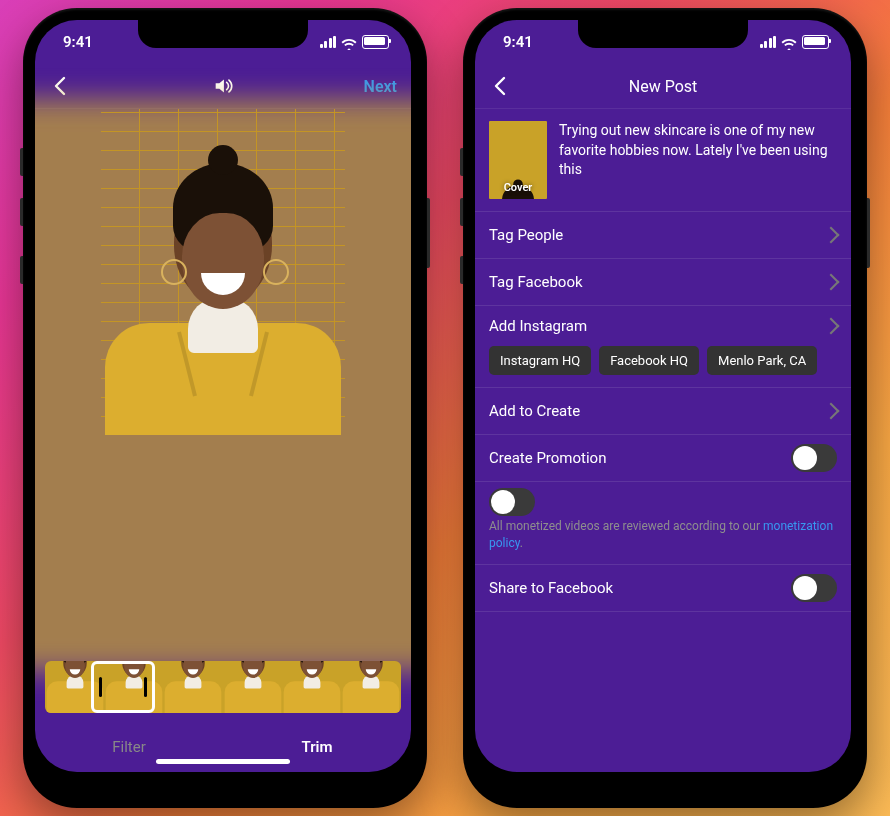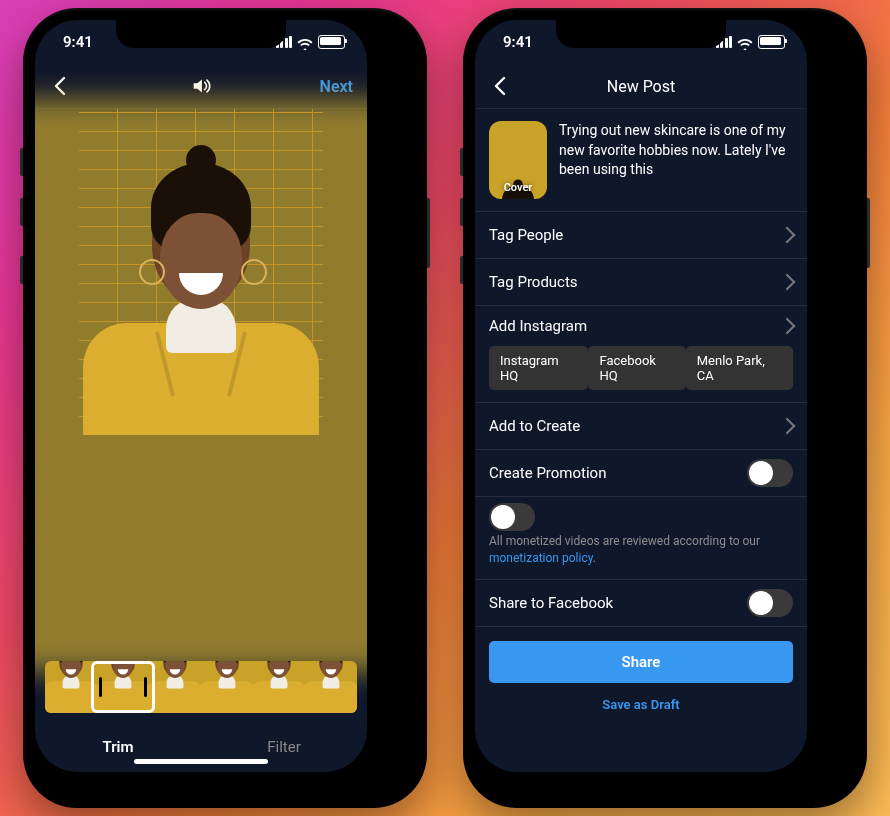--- a/index.html
+++ b/index.html
@@ -2,21 +2,21 @@
 <html><head>
 <meta charset="utf-8">
 <style>
 html,body{margin:0;padding:0;background:#fff}
 .canvas{width:890px;height:816px;background:linear-gradient(135deg,#d93fb8 0%,#e73694 18%,#ef4a63 38%,#f57e3a 58%,#f8a744 78%,#fcbb56 100%);position:relative;display:flex;justify-content:center;align-items:center;gap:36px}
 
 
 .phone{width:380px;height:776px;background:#000;border-radius:54px;padding:12px;box-shadow:0 18px 45px rgba(0,0,0,.4),0 2px 2px rgba(255,255,255,.08) inset;position:relative}
 .phone::before{content:"";position:absolute;left:-3px;top:140px;width:3px;height:28px;background:#2a2a2a;border-radius:2px 0 0 2px;box-shadow:0 50px 0 #2a2a2a,0 108px 0 #2a2a2a}
 .phone::after{content:"";position:absolute;right:-3px;top:190px;width:3px;height:70px;background:#2a2a2a;border-radius:0 2px 2px 0}
-.screen{width:332px;height:752px;background:#0f172a;border-radius:42px;overflow:hidden;position:relative;font-family:-apple-system,BlinkMacSystemFont,"Segoe UI",Roboto,sans-serif;color:#fff}
+.screen{width:376px;height:752px;background:#4c1d95;border-radius:42px;overflow:hidden;position:relative;font-family:-apple-system,BlinkMacSystemFont,"Segoe UI",Roboto,sans-serif;color:#fff}
 .notch{position:absolute;top:0;left:50%;transform:translateX(-50%);width:170px;height:28px;background:#000;border-radius:0 0 18px 18px;z-index:20}
 
 
 .status{height:44px;display:flex;align-items:center;justify-content:space-between;padding:0 22px 0 28px;font-size:15px;font-weight:600}
 .status .right{display:flex;align-items:center;gap:5px}
 .sig{display:flex;align-items:flex-end;gap:1.5px}
 .sig span{width:3px;background:#fff;border-radius:1px}
 .sig span:nth-child(1){height:4px}.sig span:nth-child(2){height:7px}.sig span:nth-child(3){height:10px}.sig span:nth-child(4){height:12px}
 .wifi{width:16px;height:12px;position:relative}
 .wifi svg{width:16px;height:12px}
@@ -62,31 +62,31 @@
 .trim-sel::before{left:5px}.trim-sel::after{right:5px}
 
 .bottom-tabs{height:52px;display:flex}
 .btab{flex:1;display:flex;align-items:center;justify-content:center;font-size:15px;color:#888}
 .btab.active{font-weight:600;color:#fff}
 .home-ind{position:absolute;bottom:8px;left:50%;transform:translateX(-50%);width:134px;height:5px;background:#fff;border-radius:3px}
 
 
 .post-body{height:calc(100% - 88px);overflow:hidden}
 .caption-row{display:flex;padding:12px 14px;gap:12px;border-bottom:1px solid rgba(255,255,255,.1)}
-.cover-thumb{width:58px;height:78px;border-radius:12px;overflow:hidden;position:relative;flex-shrink:0;background:#c9a228;display:flex;align-items:flex-end;justify-content:center}
+.cover-thumb{width:58px;height:78px;border-radius:1px;overflow:hidden;position:relative;flex-shrink:0;background:#c9a228;display:flex;align-items:flex-end;justify-content:center}
 .cover-thumb .mini2{transform:scale(.32) translateY(20px);transform-origin:center;position:absolute;top:-40px;left:50%;margin-left:-120px;width:240px}
 .cover-label{position:relative;z-index:2;font-size:11px;font-weight:600;margin-bottom:5px;text-shadow:0 0 4px rgba(0,0,0,.6)}
 .caption-text{font-size:14px;line-height:1.4;color:#fff}
 
 .row{height:46px;display:flex;align-items:center;padding:0 14px;border-bottom:1px solid rgba(255,255,255,.1);font-size:15px;gap:10px}
 .row.noborder{border-bottom:none}
 .row .label{flex:1}
 .chev{width:10px;height:10px;border-top:2px solid #777;border-right:2px solid #777;transform:rotate(45deg)}
 
-.chips{display:flex;padding:0 14px 12px;border-bottom:1px solid rgba(255,255,255,.1)}
+.chips{display:flex;gap:8px;padding:0 14px 12px;border-bottom:1px solid rgba(255,255,255,.1)}
 .chip{background:#333;border-radius:5px;padding:7px 11px;font-size:13px}
 
 .toggle{width:46px;height:28px;background:#3a3a3a;border-radius:14px;position:relative;flex-shrink:0}
 .toggle::after{content:"";position:absolute;left:2px;top:2px;width:24px;height:24px;background:#fff;border-radius:50%}
 .subtext{font-size:12px;color:#8e8e8e;line-height:1.4;padding:0 14px 12px;margin-top:-4px;border-bottom:1px solid rgba(255,255,255,.1)}
 .subtext a{color:#3897f0;text-decoration:none}
 
 .btns{padding:14px 14px 0}
 .share-btn{background:#3897f0;height:42px;border-radius:5px;display:flex;align-items:center;justify-content:center;font-size:15px;font-weight:600}
 .draft{text-align:center;font-size:13px;font-weight:600;color:#3897f0;margin-top:14px}
@@ -224,22 +224,22 @@
                   <div class="face">
                     <div class="smile"></div>
                   </div>
                 </div>
               </div>
             <div class="trim-sel"></div>
           </div>
         </div>
 
         <div class="bottom-tabs">
+          <div class="btab">Filter</div>
           <div class="btab active">Trim</div>
-          <div class="btab">Filter</div>
         </div>
       </div>
       <div class="home-ind"></div>
     </div>
   </div>
 
   <div class="phone">
     <div class="screen">
       <div class="notch"></div>
       <div class="status">
@@ -281,21 +281,21 @@
             <span class="cover-label">Cover</span>
           </div>
           <div class="caption-text">Trying out new skincare is one of my new favorite hobbies now. Lately I've been using this</div>
         </div>
 
         <div class="row">
           <span class="label">Tag People</span>
           <span class="chev"></span>
         </div>
         <div class="row">
-          <span class="label">Tag Products</span>
+          <span class="label">Tag Facebook</span>
           <span class="chev"></span>
         </div>
 
         <div class="section">
           <div class="row h">
             <span class="label">Add Instagram</span>
             <span class="chev"></span>
           </div>
           <div class="chips" style="border:none">
             <span class="chip">Instagram HQ</span>
@@ -321,21 +321,17 @@
           <div class="subtext" style="border:none">
             <span>All monetized videos are reviewed according to our </span><a href="#">monetization policy</a><span>.</span>
           </div>
         </div>
 
         <div class="row">
           <span class="label">Share to Facebook</span>
           <span class="toggle"></span>
         </div>
 
-        <div class="btns">
-          <div class="share-btn">Share</div>
-          <div class="draft">Save as Draft</div>
-        </div>
       </div>
     </div>
   </div>
 
 </div>
 
 </body></html>

